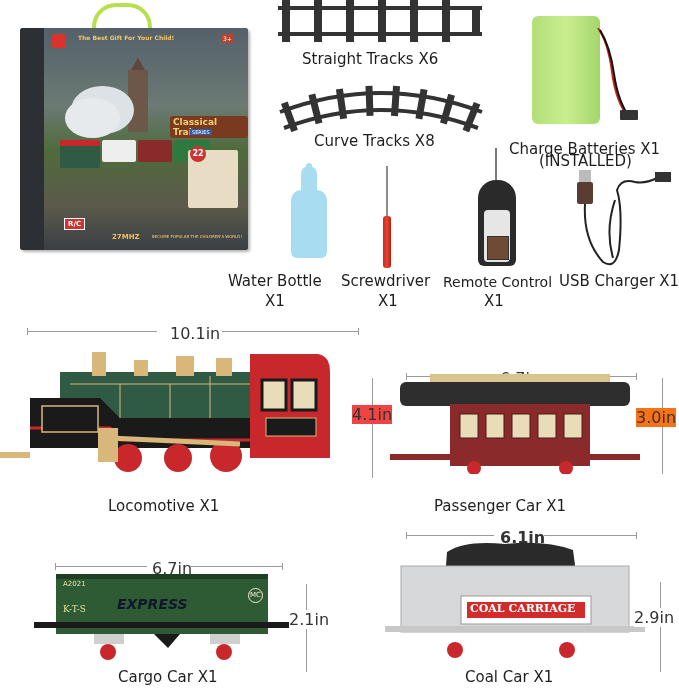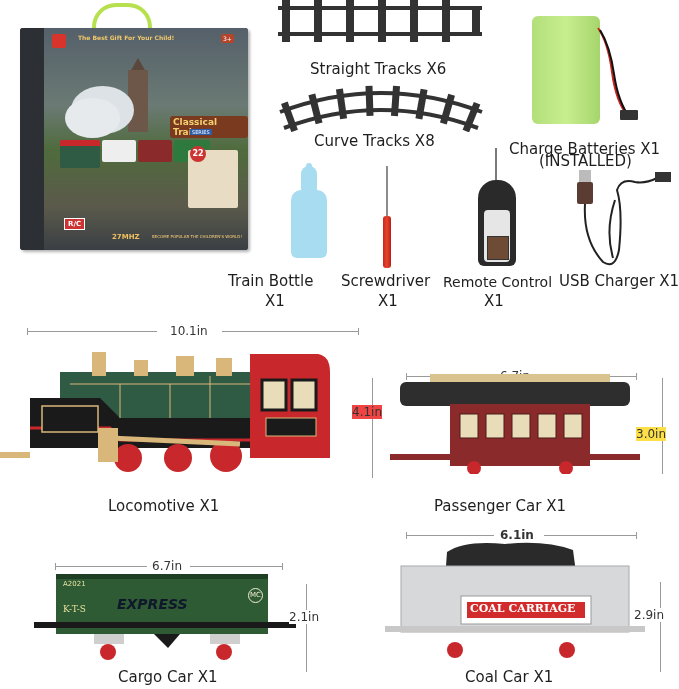--- a/index.html
+++ b/index.html
@@ -1,18 +1,18 @@
 <!DOCTYPE html>
 <html><head>
 <meta charset="utf-8">
 <style>
   html, body { margin:0; padding:0; background:#ffffff; }
   body { width:679px; height:689px; position:relative; overflow:hidden; font-family:"DejaVu Sans", sans-serif; color:#222; }
   .label { position:absolute; font-size:15px; color:#1e1e1e; text-align:center; white-space:nowrap; line-height:19px; }
-  .dim { position:absolute; font-size:12px; color:#333; white-space:nowrap; }
+  .dim { position:absolute; font-size:16px; color:#333; white-space:nowrap; }
   .hline { position:absolute; height:1px; background:#9a9a9a; }
   .vline { position:absolute; width:1px; background:#9a9a9a; }
   .tick-v { position:absolute; width:1px; height:7px; background:#9a9a9a; }
 
   
   .box { position:absolute; left:20px; top:28px; width:228px; height:222px; background:#3a3f44; border-radius:3px; overflow:hidden; box-shadow:2px 2px 3px rgba(0,0,0,.3); }
   .box-side { position:absolute; left:0; top:0; width:24px; height:100%; background:#2c2f33; }
   .box-front { position:absolute; left:24px; top:0; right:0; bottom:0; background:linear-gradient(#55606a 0%, #6b7a74 35%, #4f6b3c 55%, #5b5a4b 80%, #3a3f44 100%); }
   .handle { position:absolute; left:92px; top:3px; width:52px; height:28px; border:4px solid #b6e04e; border-bottom:none; border-radius:24px 24px 0 0; }
   .box-logo { position:absolute; left:32px; top:6px; width:14px; height:14px; background:#d9342b; border-radius:2px; }
@@ -91,21 +91,21 @@
   <g fill="#333">
     <rect x="4" y="0" width="8" height="42"></rect>
     <rect x="36" y="0" width="8" height="42"></rect>
     <rect x="68" y="0" width="8" height="42"></rect>
     <rect x="100" y="0" width="8" height="42"></rect>
     <rect x="132" y="0" width="8" height="42"></rect>
     <rect x="164" y="0" width="8" height="42"></rect>
     <rect x="194" y="10" width="8" height="22"></rect>
   </g>
 </svg>
-<div class="label" style="left:310px;top:50px;margin-top:10px;">Straight Tracks  X6</div>
+<div class="label" style="left:302px;top:50px;">Straight Tracks  X6</div>
 
 <svg class="curve-track" viewBox="0 0 210 52">
   <path d="M4 32 Q105 -6 206 32" stroke="#333" stroke-width="4" fill="none"></path>
   <path d="M8 48 Q105 12 202 48" stroke="#333" stroke-width="4" fill="none"></path>
   <g fill="#333">
     <rect x="10" y="22" width="7" height="30" transform="rotate(-20 13 37)"></rect>
     <rect x="36" y="14" width="7" height="30" transform="rotate(-14 39 29)"></rect>
     <rect x="62" y="9" width="7" height="30" transform="rotate(-8 65 24)"></rect>
     <rect x="90" y="6" width="7" height="30" transform="rotate(-2 93 21)"></rect>
     <rect x="116" y="6" width="7" height="30" transform="rotate(4 119 21)"></rect>
@@ -121,21 +121,21 @@
   <path d="M8 6 Q18 20 22 50 Q26 80 38 94" stroke="#c8241d" stroke-width="2" fill="none"></path>
   <path d="M10 8 Q20 24 24 52 Q28 80 40 96" stroke="#111" stroke-width="2" fill="none"></path>
   <rect x="30" y="88" width="18" height="10" fill="#333" rx="1"></rect>
 </svg>
 <div class="label" style="left:509px;top:140px;">Charge Batteries X1</div>
 <div class="label" style="left:539px;top:152px;">(INSTALLED)</div>
 
 <div class="bottle-tip"></div>
 <div class="bottle-neck"></div>
 <div class="bottle-body"></div>
-<div class="label" style="left:228px;top:272px;">Train Bottle</div>
+<div class="label" style="left:228px;top:272px;">Water Bottle</div>
 <div class="label" style="left:265px;top:292px;">X1</div>
 
 <div class="sd-shaft"></div>
 <div class="sd-handle"></div>
 <div class="label" style="left:341px;top:272px;">Screwdriver</div>
 <div class="label" style="left:378px;top:292px;">X1</div>
 
 <div class="remote-ant"></div>
 <div class="remote"></div>
 <div class="remote-face"></div>
@@ -210,21 +210,21 @@
     <rect x="96" y="40" width="18" height="24"></rect>
     <rect x="122" y="40" width="18" height="24"></rect>
     <rect x="148" y="40" width="18" height="24"></rect>
     <rect x="174" y="40" width="18" height="24"></rect>
   </g>
   <rect x="0" y="80" width="250" height="6" fill="#8a2a2a"></rect>
   <circle cx="84" cy="94" r="7" fill="#c8282c"></circle>
   <circle cx="176" cy="94" r="7" fill="#c8282c"></circle>
 </svg>
 <div class="vline" style="left:662px;top:378px;height:96px;"></div>
-<div class="dim" style="left:636px;top:427px;background:#fde047;">3.0in</div>
+<div class="dim" style="left:636px;top:408px;background:#f97316;">3.0in</div>
 <div class="label" style="left:434px;top:497px;">Passenger Car  X1</div>
 
 <div class="hline" style="left:55px;top:566px;width:92px;"></div>
 <div class="tick-v" style="left:55px;top:563px;"></div>
 <div class="dim" style="left:152px;top:559px;">6.7in</div>
 <div class="hline" style="left:190px;top:566px;width:92px;"></div>
 <div class="tick-v" style="left:282px;top:563px;"></div>
 
 <svg class="cargo" viewBox="0 0 262 86">
   <rect x="22" y="0" width="212" height="60" fill="#2e5a34"></rect>

